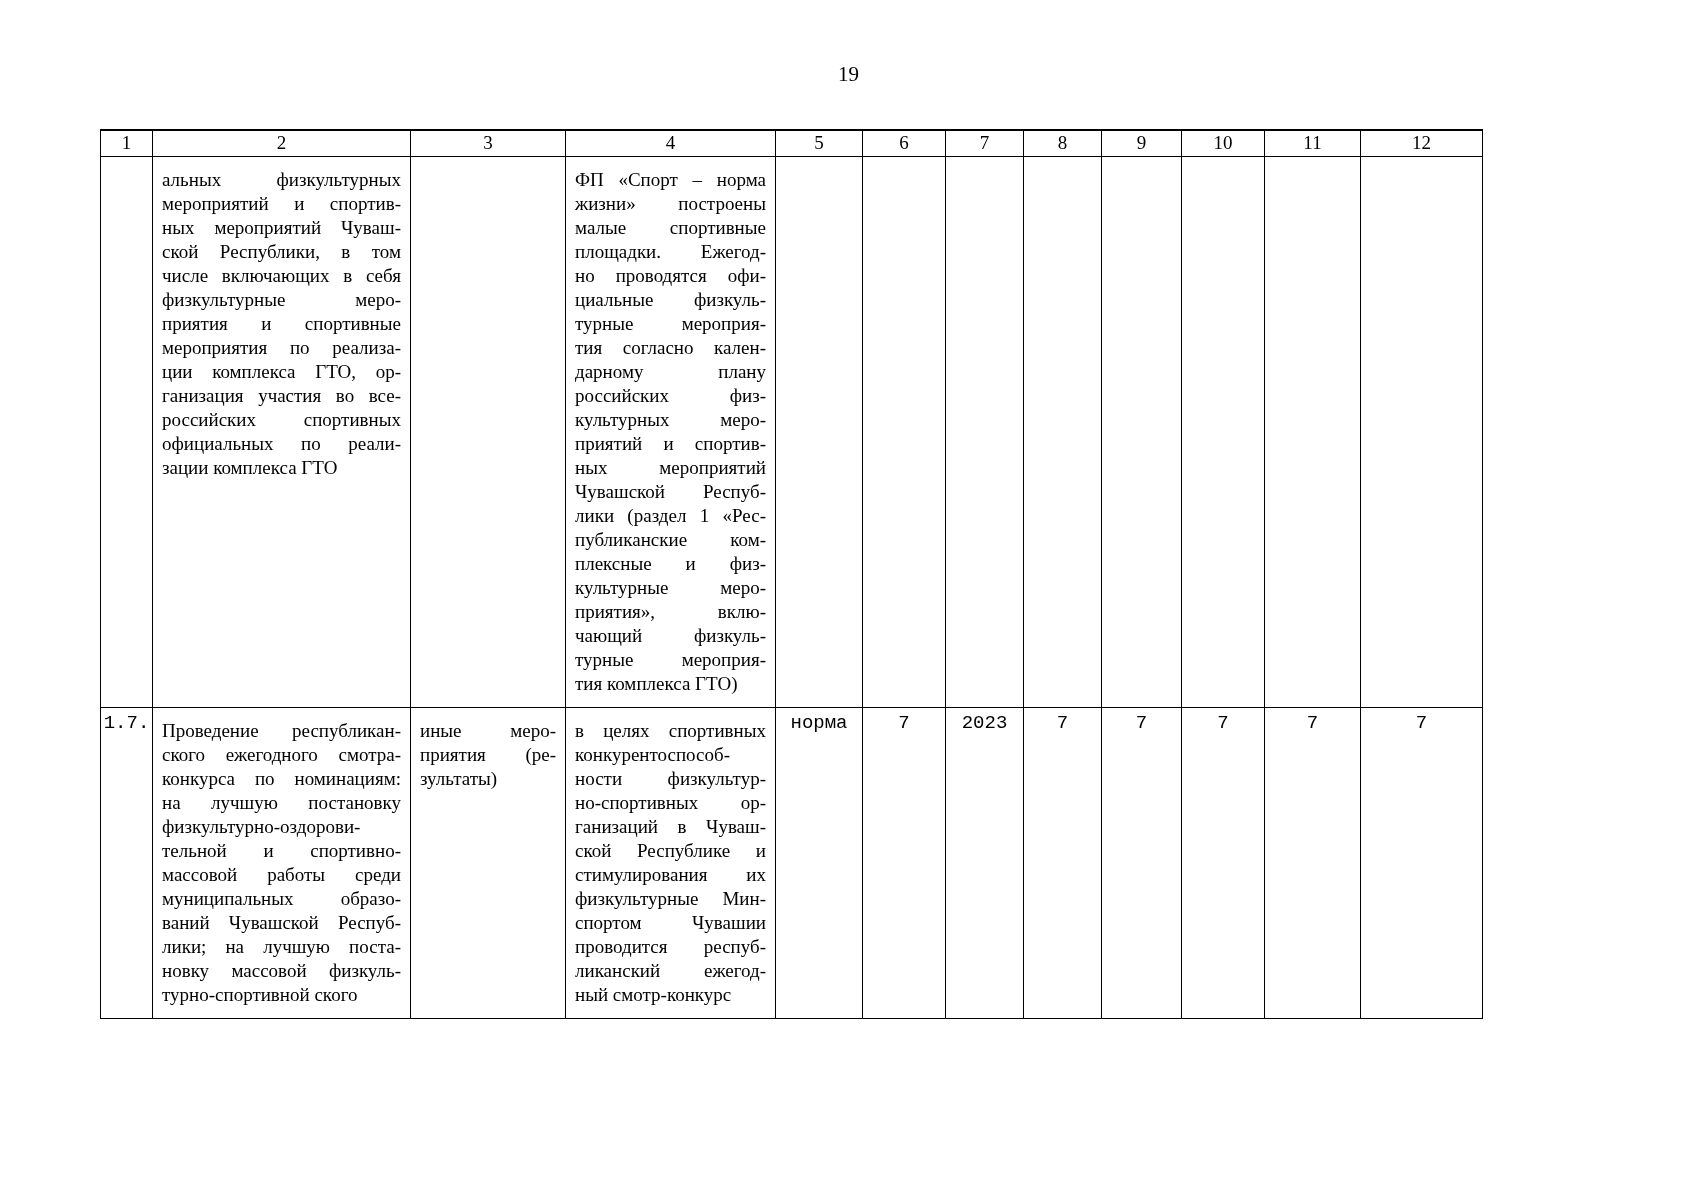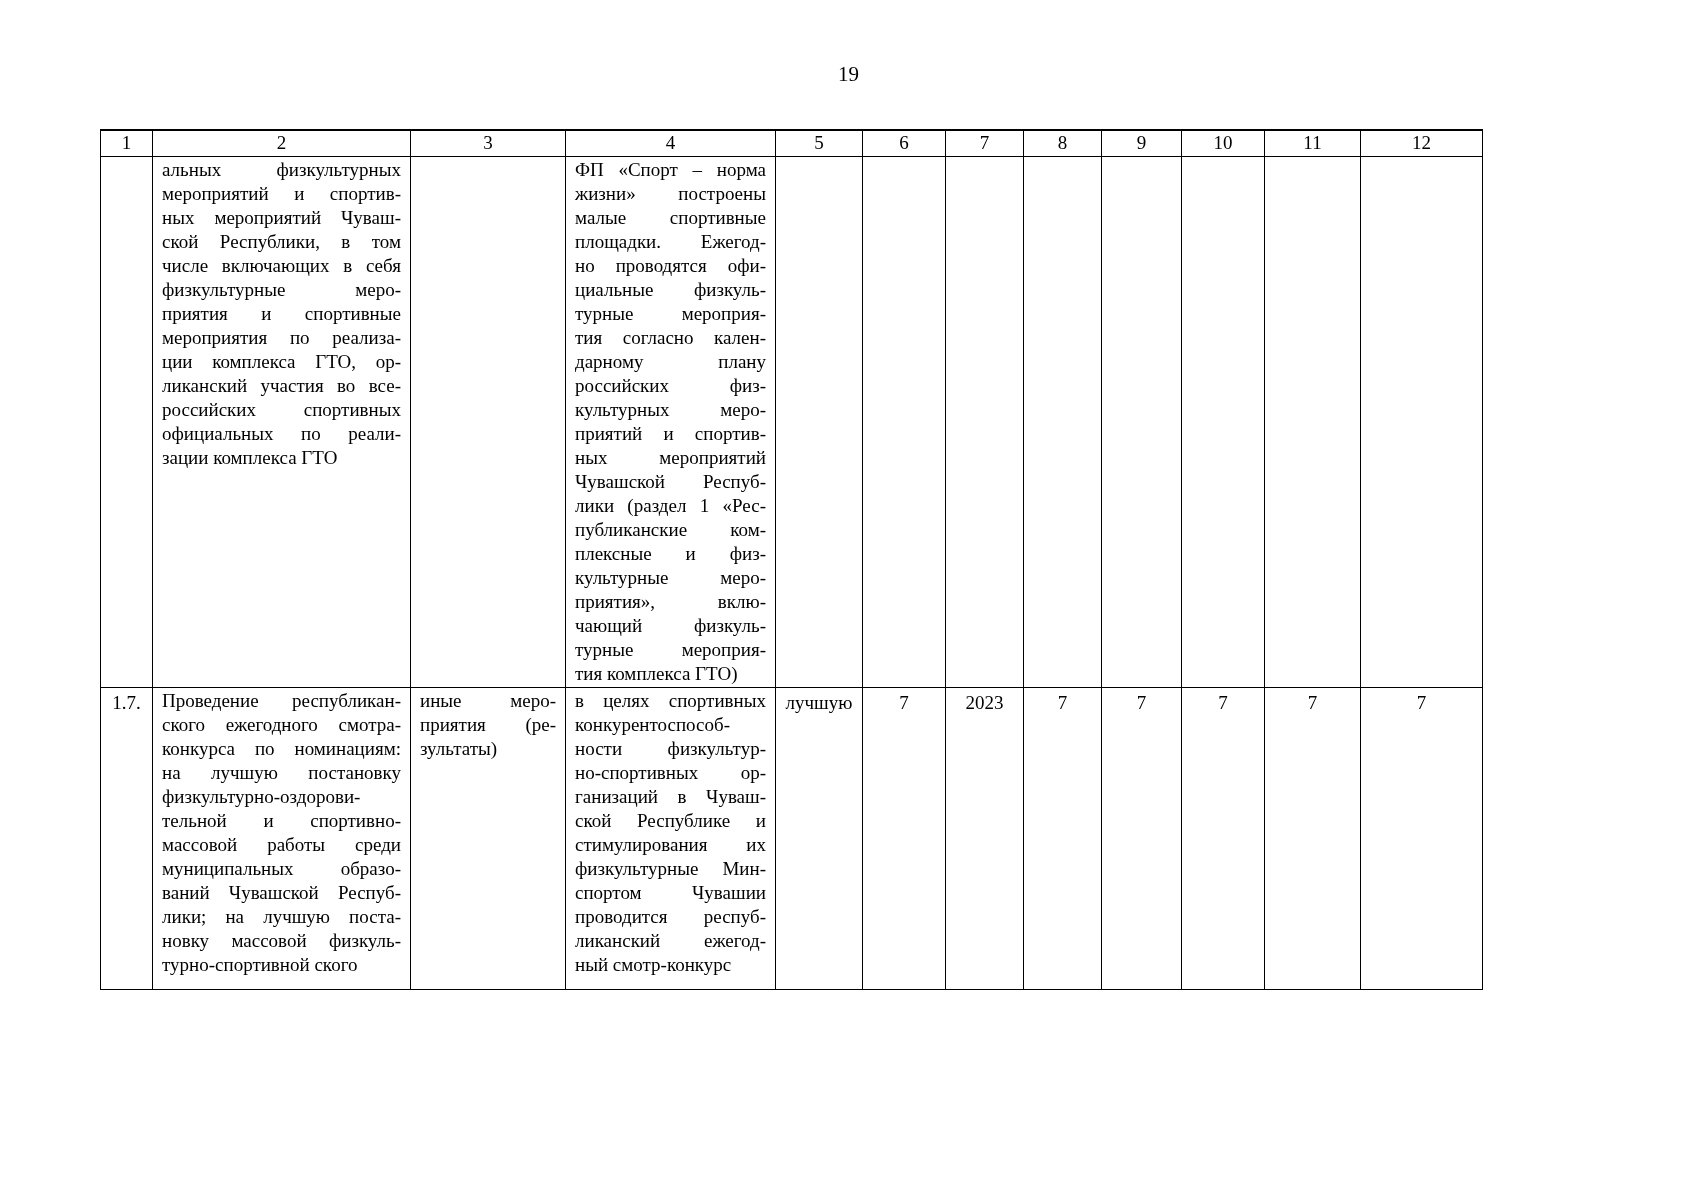--- a/index.html
+++ b/index.html
@@ -19,23 +19,23 @@
     border-collapse: collapse; table-layout: fixed;
     border-top: 2px solid #000;
   }
   .doc-table th, .doc-table td { border: 1px solid #000; }
   .doc-table th {
     height: 26px; font-weight: normal; font-size: 19px;
     text-align: center; vertical-align: middle; padding: 0; line-height: 24px;
   }
   .doc-table td {
     vertical-align: top; font-size: 19px; line-height: 24px;
-    padding: 1px 9px;
+    padding: 11px 9px;
   }
-  .doc-table td.c-center { text-align: center; padding: 3px 2px; }
+  .doc-table td.c-center { text-align: center; padding: 3px 2px; font-family: Liberation Mono, monospace; }
   .doc-table td div.line { text-align: justify; text-align-last: justify; hyphens: none; }
   .doc-table td div.line:last-child { text-align-last: left; }
   tr.row-second td { height: 302px; }
 </style>
 </head>
 <body>
 
 <div class="page">
 
   <div class="page-number">19</div>
@@ -77,21 +77,21 @@
         <td>
             <div class="line">альных физкультурных</div>
             <div class="line">мероприятий и спортив-</div>
             <div class="line">ных мероприятий Чуваш-</div>
             <div class="line">ской Республики, в том</div>
             <div class="line">числе включающих в себя</div>
             <div class="line">физкультурные меро-</div>
             <div class="line">приятия и спортивные</div>
             <div class="line">мероприятия по реализа-</div>
             <div class="line">ции комплекса ГТО, ор-</div>
-            <div class="line">ликанский участия во все-</div>
+            <div class="line">ганизация участия во все-</div>
             <div class="line">российских спортивных</div>
             <div class="line">официальных по реали-</div>
             <div class="line">зации комплекса ГТО</div>
           </td>
         <td></td>
         <td>
             <div class="line">ФП «Спорт – норма</div>
             <div class="line">жизни» построены</div>
             <div class="line">малые спортивные</div>
             <div class="line">площадки. Ежегод-</div>
@@ -151,21 +151,21 @@
             <div class="line">но-спортивных ор-</div>
             <div class="line">ганизаций в Чуваш-</div>
             <div class="line">ской Республике и</div>
             <div class="line">стимулирования их</div>
             <div class="line">физкультурные Мин-</div>
             <div class="line">спортом Чувашии</div>
             <div class="line">проводится респуб-</div>
             <div class="line">ликанский ежегод-</div>
             <div class="line">ный смотр-конкурс</div>
           </td>
-        <td class="c-center">лучшую</td>
+        <td class="c-center">норма</td>
         <td class="c-center">7</td>
         <td class="c-center">2023</td>
         <td class="c-center">7</td>
         <td class="c-center">7</td>
         <td class="c-center">7</td>
         <td class="c-center">7</td>
         <td class="c-center">7</td>
       </tr>
     </tbody>
   </table>

